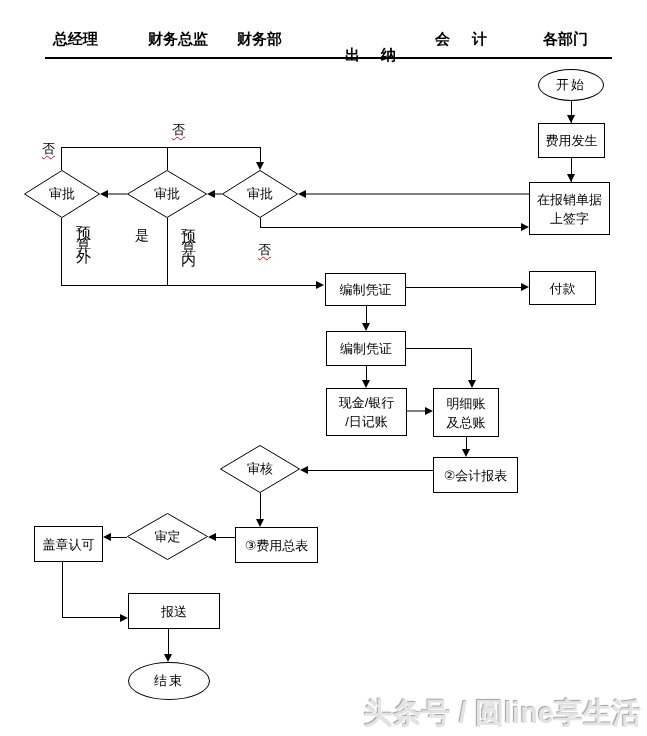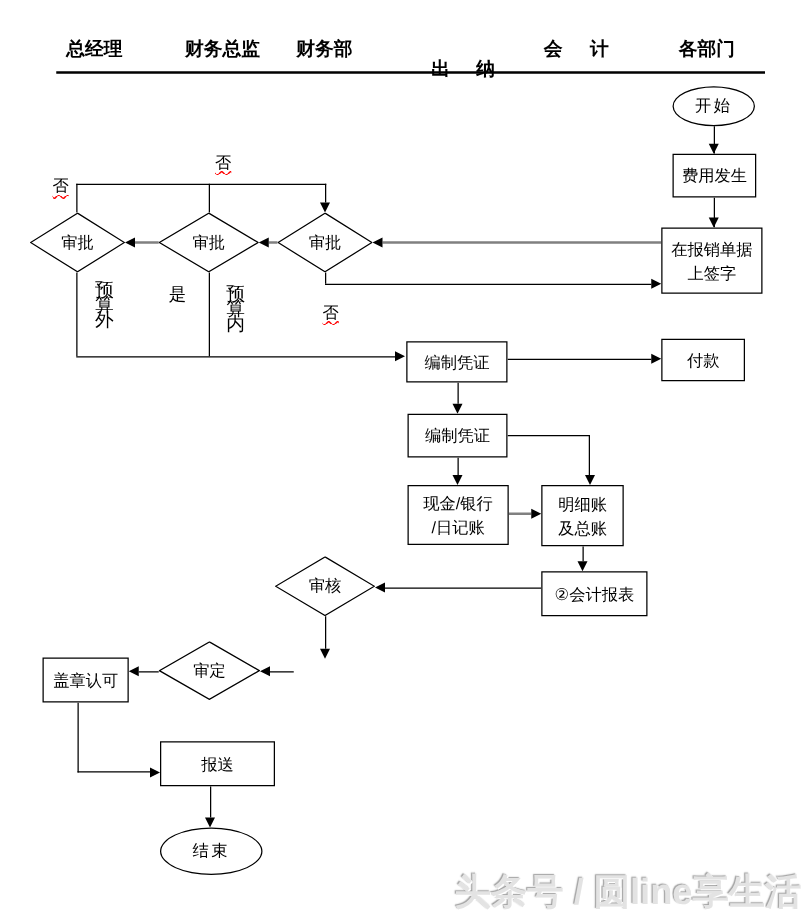--- a/index.html
+++ b/index.html
@@ -86,20 +86,23 @@
 
   <div class="box" style="left:433px;top:388px;width:66px;height:49px">
     <span>明细账</span>
     <span>及总账</span>
   </div>
 
   <div class="box" style="left:433px;top:457px;width:85px;height:36px">
       <span>②会计报表</span>
     </div>
 
+  <div class="box" style="left:235px;top:527px;width:83px;height:36px">
+      <span>③费用总表</span>
+    </div>
 
   <div class="box" style="left:34px;top:526px;width:69px;height:36px">
       <span>盖章认可</span>
     </div>
 
   <div class="box" style="left:128px;top:593px;width:92px;height:36px">
       <span>报送</span>
     </div>
 
   <div class="ellipse" style="left:128px;top:662px;width:82px;height:38px">

